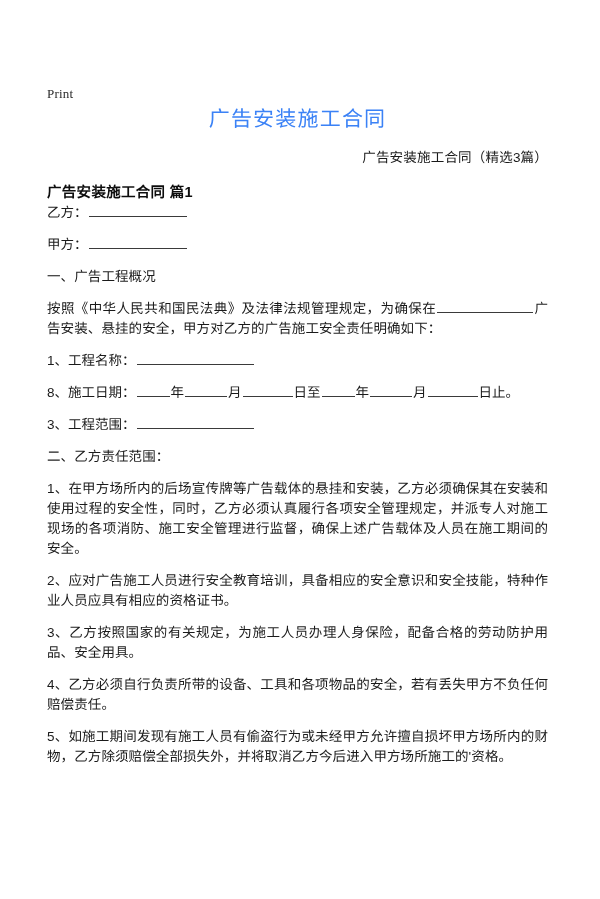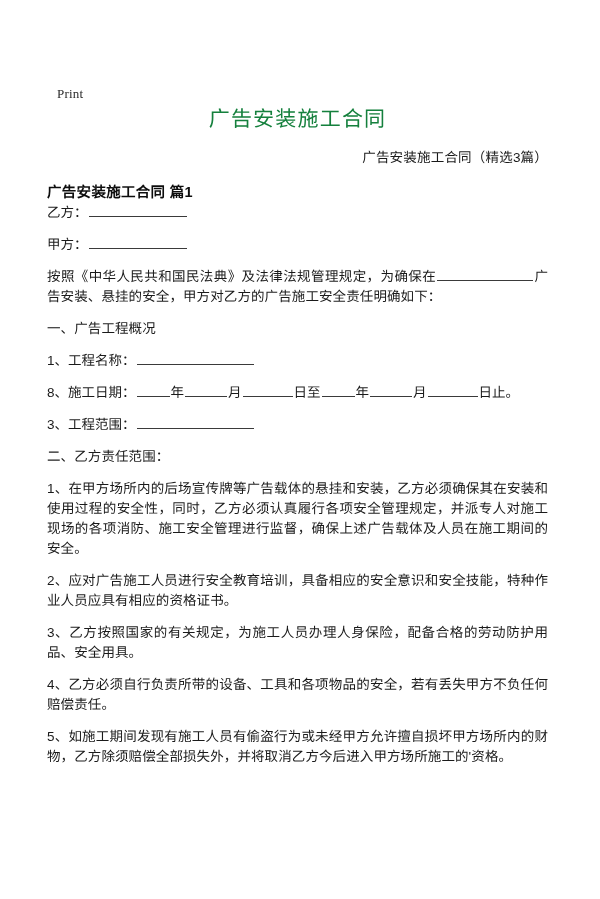--- a/index.html
+++ b/index.html
@@ -27,39 +27,38 @@
     position: absolute;
     left: 47px;
     top: 86px;
     font-family: "Liberation Serif", "DejaVu Serif", serif;
     font-size: 13px;
     line-height: 15px;
     color: #2b2b2b;
     letter-spacing: 0.2px;
     cursor: pointer;
     text-decoration: none;
-    margin-left: 10px;
   }
 
   
   .doc {
     position: absolute;
     left: 47px;
     top: 104px;
     width: 501px;
   }
 
   .doc-title {
     font-size: 21px;
     line-height: 30px;
     font-weight: 400;
     text-align: center;
     margin: 0 0 14px 0;
     letter-spacing: 1.2px;
-    color: #15803d;
+    color: #3b82f6;
   }
 
   .collection-line {
     font-size: 13.5px;
     line-height: 20px;
     margin: 0 0 14px 0;
     letter-spacing: 0.2px;
     text-align: right;
   }
 
@@ -119,23 +118,23 @@
     <h2 class="sub-heading">广告安装施工合同 篇1</h2>
 
     <div class="field-row">
       <span>乙方：</span><span class="blank w-party"></span>
     </div>
 
     <div class="field-row">
       <span>甲方：</span><span class="blank w-party"></span>
     </div>
 
+    <p class="para">一、广告工程概况</p>
+
     <p class="para"><span>按照《中华人民共和国民法典》及法律法规管理规定，为确保在</span><span class="blank w-inline"></span><span>广告安装、悬挂的安全，甲方对乙方的广告施工安全责任明确如下：</span></p>
-
-    <p class="para">一、广告工程概况</p>
 
     <div class="field-row">
       <span>1、工程名称：</span><span class="blank w-field"></span>
     </div>
 
     <div class="field-row">
       <span>8、施工日期：</span><span class="blank w-d1"></span><span>年</span><span class="blank w-d2"></span><span>月</span><span class="blank w-d3"></span><span>日至</span><span class="blank w-d1"></span><span>年</span><span class="blank w-d2"></span><span>月</span><span class="blank w-d3"></span><span>日止。</span>
     </div>
 
     <div class="field-row">

